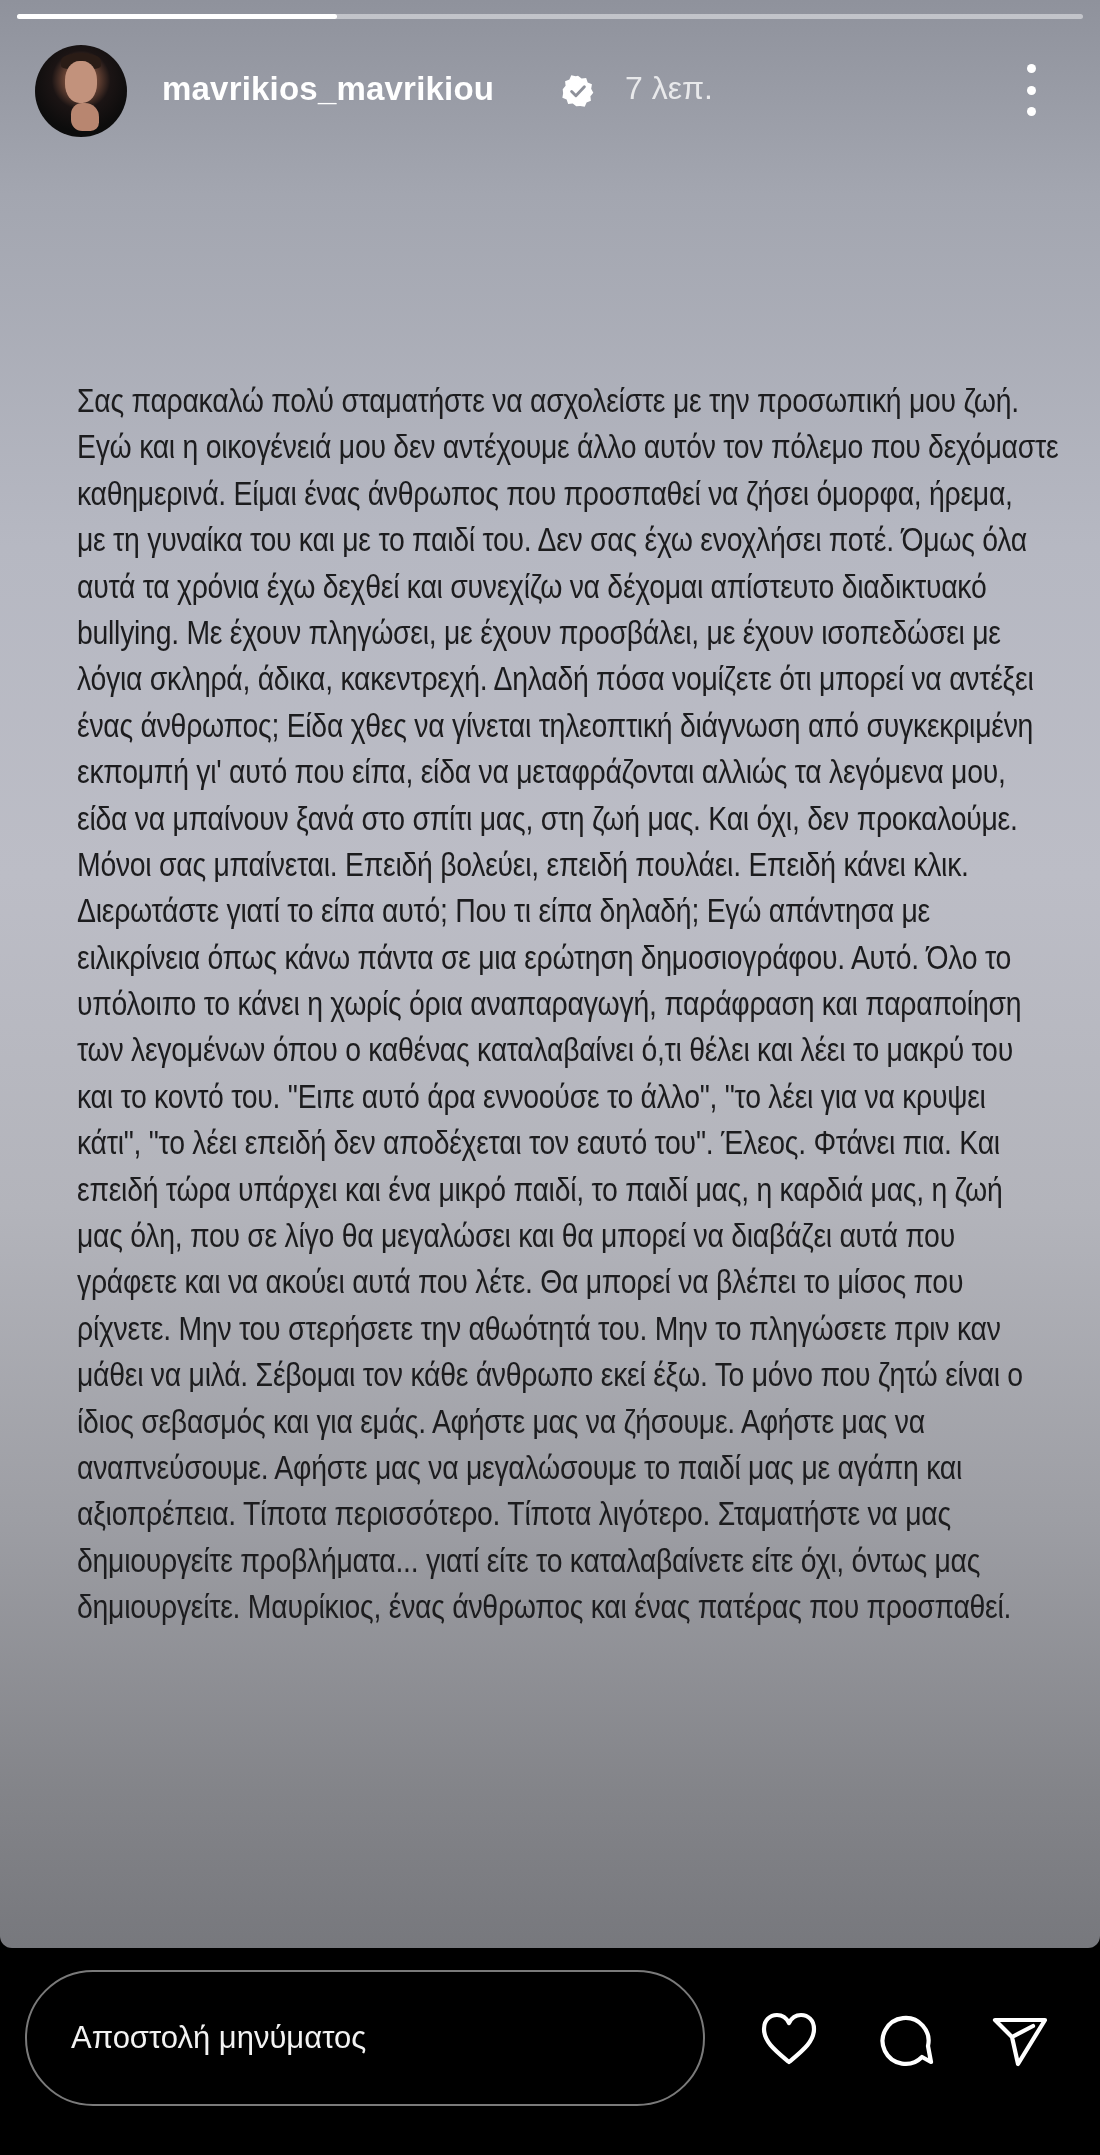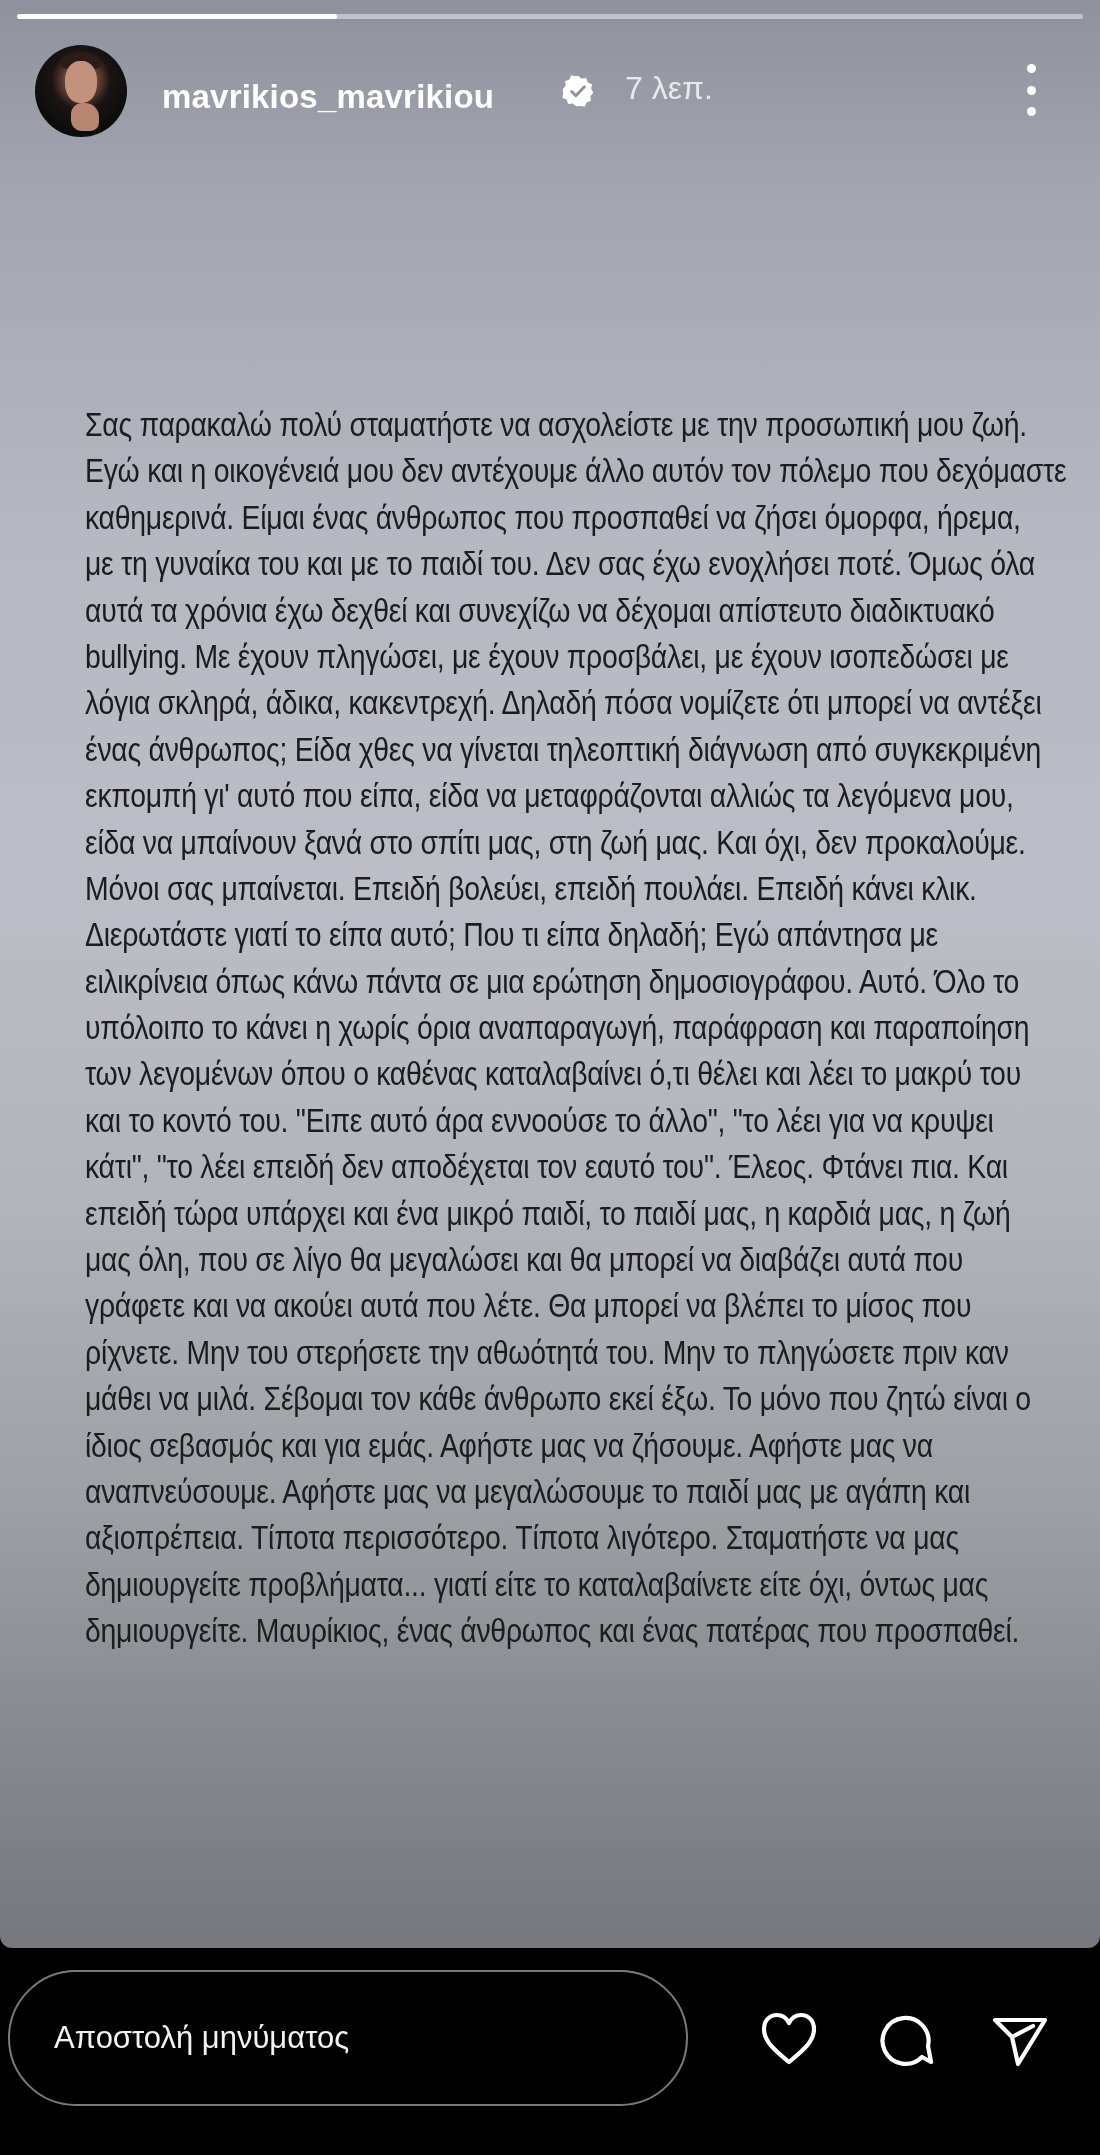--- a/index.html
+++ b/index.html
@@ -36,53 +36,53 @@
   }
   .avatar .face {
     position: absolute; left: 30px; top: 16px; width: 32px; height: 42px;
     border-radius: 45%; background: #c2927c;
   }
   .avatar .hair {
     position: absolute; left: 26px; top: 8px; width: 40px; height: 16px;
     border-radius: 50% 50% 20% 20%; background: #2a1c16;
   }
   .username {
-    position: absolute; left: 162px; top: 78px;
+    position: absolute; left: 162px; top: 70px;
     font-size: 33px; font-weight: bold; color: #ffffff; letter-spacing: 0.2px;
   }
   .verified {
     position: absolute; left: 561px; top: 74px; width: 34px; height: 34px;
   }
   .timestamp {
     position: absolute; left: 625px; top: 70px;
     font-size: 32px; color: rgba(255,255,255,0.78);
   }
   .more {
     position: absolute; left: 1018px; top: 60px; width: 26px; height: 60px;
     display: flex; flex-direction: column; align-items: center; justify-content: space-between;
     padding: 4px 0;
   }
   .more span { width: 9px; height: 9px; border-radius: 50%; background: #fff; display: block; }
 
   .message {
-    position: absolute; left: 8px; top: 378px; width: 929px; margin-top: 24px;
+    position: absolute; left: 0; top: 378px; width: 929px;
   }
   .message .line {
     display: block; height: 46.4px; line-height: 46.4px;
     text-align: center; white-space: nowrap;
     font-size: 33px; color: #1c1c1e;
     transform: scaleX(0.86); transform-origin: 550px 50%;
     letter-spacing: -0.3px;
   }
 
   .bottom-bar {
     position: absolute; left: 0; top: 1948px; width: 1100px; height: 207px; background: #000;
   }
   .message-input {
-    position: absolute; left: 8px; top: 22px; width: 680px; height: 136px;
+    position: absolute; left: 25px; top: 22px; width: 680px; height: 136px;
     border: 2px solid #7a7a7a; border-radius: 68px; background: transparent;
     color: #e5e5e5; font-size: 31px; padding-left: 44px;
     font-family: "Liberation Sans", sans-serif;
     outline: none;
   }
   .message-input::placeholder { color: #f2f2f2; opacity: 1; }
   .icon-btn {
     position: absolute; top: 58px; width: 66px; height: 66px;
     display: flex; align-items: center; justify-content: center; cursor: pointer;
   }

